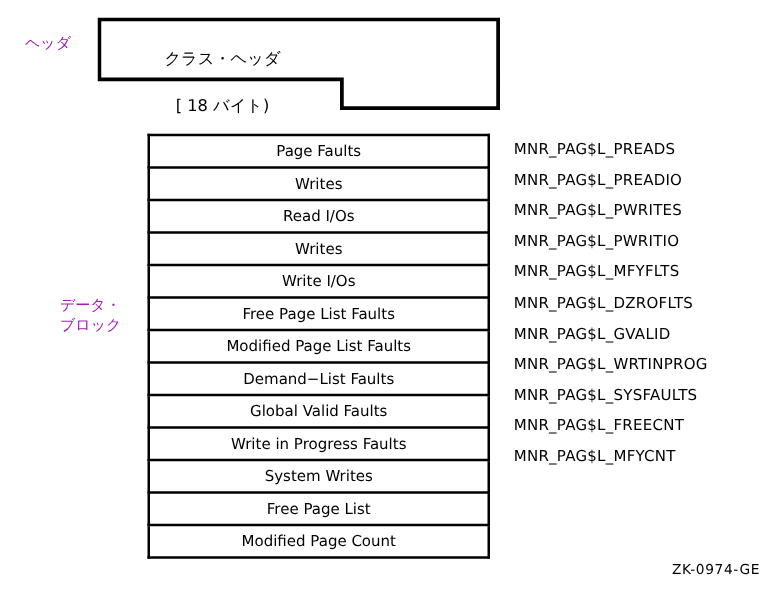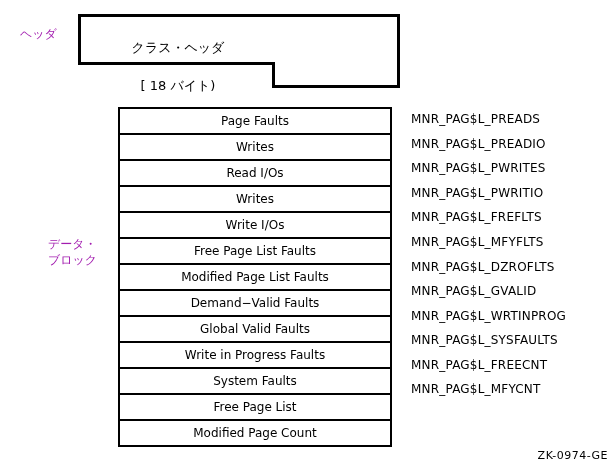--- a/index.html
+++ b/index.html
@@ -141,46 +141,45 @@
     <tr>
         <td class="field-cell">Write I/Os</td>
       </tr>
     <tr>
         <td class="field-cell">Free Page List Faults</td>
       </tr>
     <tr>
         <td class="field-cell">Modified Page List Faults</td>
       </tr>
     <tr>
-        <td class="field-cell">Demand−Valid Faults</td>
+        <td class="field-cell">Demand−List Faults</td>
       </tr>
     <tr>
         <td class="field-cell">Global Valid Faults</td>
       </tr>
     <tr>
         <td class="field-cell">Write in Progress Faults</td>
       </tr>
     <tr>
-        <td class="field-cell">System Faults</td>
+        <td class="field-cell">System Writes</td>
       </tr>
     <tr>
         <td class="field-cell">Free Page List</td>
       </tr>
     <tr>
         <td class="field-cell">Modified Page Count</td>
       </tr>
   </tbody>
 </table>
 
 <div id="symbol-column">
   <div class="symbol-row">MNR_PAG$L_PREADS</div>
   <div class="symbol-row">MNR_PAG$L_PREADIO</div>
   <div class="symbol-row">MNR_PAG$L_PWRITES</div>
   <div class="symbol-row">MNR_PAG$L_PWRITIO</div>
-  <div class="symbol-row">MNR_PAG$L_FREFLTS</div>
   <div class="symbol-row">MNR_PAG$L_MFYFLTS</div>
   <div class="symbol-row">MNR_PAG$L_DZROFLTS</div>
   <div class="symbol-row">MNR_PAG$L_GVALID</div>
   <div class="symbol-row">MNR_PAG$L_WRTINPROG</div>
   <div class="symbol-row">MNR_PAG$L_SYSFAULTS</div>
   <div class="symbol-row">MNR_PAG$L_FREECNT</div>
   <div class="symbol-row">MNR_PAG$L_MFYCNT</div>
 </div>
 
 <div id="figure-id">ZK-0974-GE</div>

